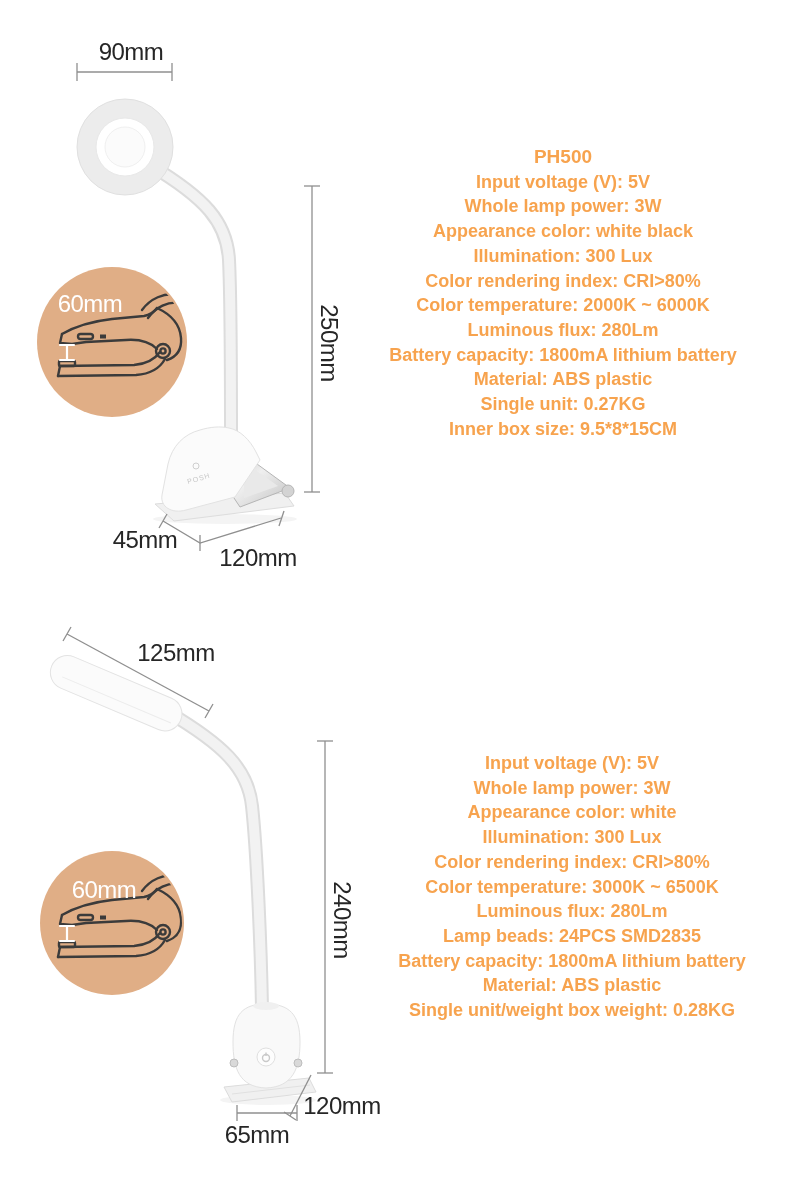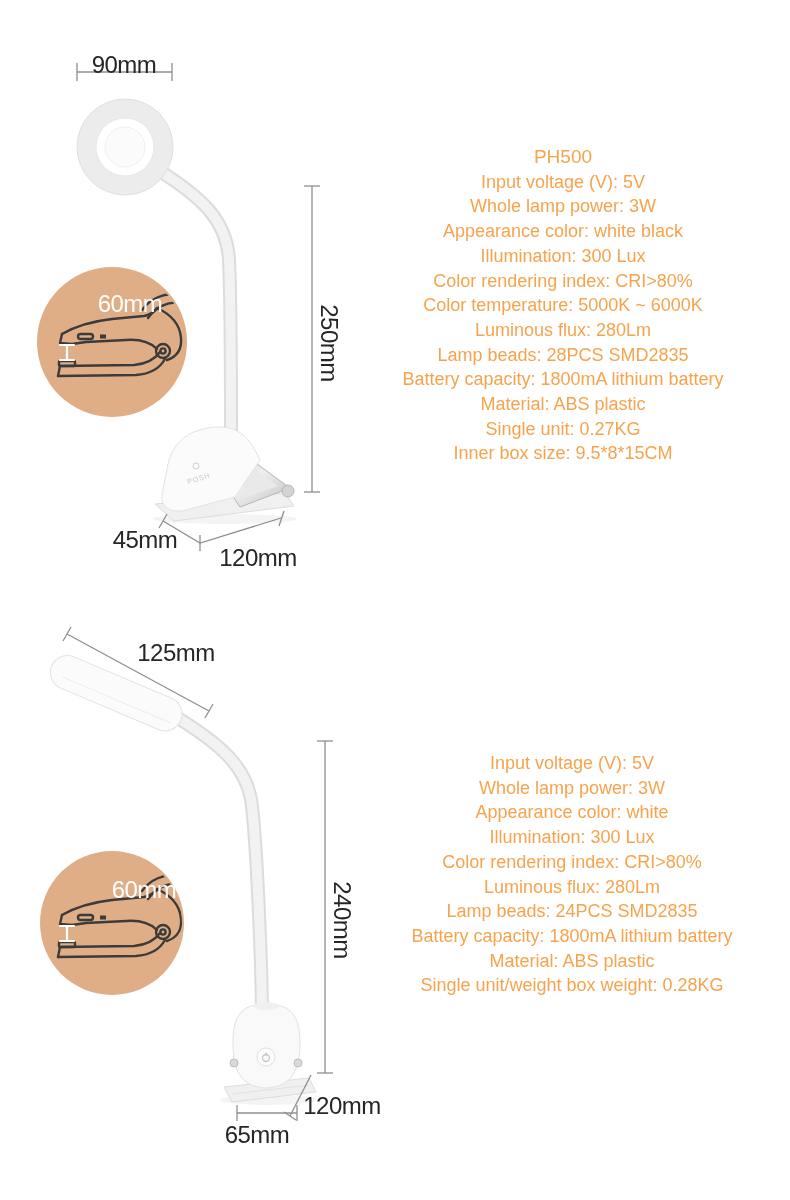--- a/index.html
+++ b/index.html
@@ -6,24 +6,24 @@
   .stage{
     position:relative;width:790px;height:1200px;background:#ffffff;
     font-family:"Liberation Sans",sans-serif;overflow:hidden;
   }
   svg.art{position:absolute;left:0;top:0;}
   .dim-label{
     position:absolute;font-size:24px;color:#262626;white-space:nowrap;
     letter-spacing:-0.5px;transform:translateX(-50%);
   }
   .dim-label.vertical{transform:translate(-50%,-50%) rotate(90deg);}
-  .dim-label.white{color:#ffffff;margin-left:40px;}
+  .dim-label.white{color:#ffffff;}
   .specs{
     position:absolute;width:430px;text-align:center;color:#f7a34e;
-    font-weight:400;font-size:18px;line-height:24.7px;white-space:nowrap;
+    font-weight:700;font-size:18px;line-height:24.7px;white-space:nowrap;
   }
   .specs .model{font-size:19px;}
 </style>
 </head>
 <body>
 
 <div class="stage">
 
   <svg class="art" width="790" height="1200" viewBox="0 0 790 1200">
     <defs>
@@ -145,54 +145,54 @@
 
       <g>
         <circle cx="112" cy="923" r="72" fill="#e0ae86"></circle>
         <g clip-path="url(#cc2)">
           <use href="#clamp" transform="translate(50,875)"></use>
         </g>
       </g>
     </g>
   </svg>
 
-  <div class="dim-label" style="left:124px;top:38px;margin-top:13px;">90mm</div>
+  <div class="dim-label" style="left:131px;top:38px;">90mm</div>
   <div class="dim-label white" style="left:90px;top:290px;">60mm</div>
   <div class="dim-label vertical" style="left:329px;top:343px;">250mm</div>
   <div class="dim-label" style="left:145px;top:526px;text-align:center;">45mm</div>
   <div class="dim-label" style="left:258px;top:544px;">120mm</div>
 
   <div class="specs" style="left:348px;top:145px;">
     <div class="model">PH500</div>
     <div>Input voltage (V): 5V</div>
     <div>Whole lamp power: 3W</div>
     <div>Appearance color: white black</div>
     <div>Illumination: 300 Lux</div>
     <div>Color rendering index: CRI&gt;80%</div>
-    <div>Color temperature: 5000K ~ 6000K</div>
+    <div>Color temperature: 2000K ~ 6000K</div>
     <div>Luminous flux: 280Lm</div>
-    <div>Lamp beads: 28PCS SMD2835</div>
     <div>Battery capacity: 1800mA lithium battery</div>
     <div>Material: ABS plastic</div>
     <div>Single unit: 0.27KG</div>
     <div>Inner box size: 9.5*8*15CM</div>
   </div>
 
   <div class="dim-label" style="left:176px;top:639px;">125mm</div>
   <div class="dim-label white" style="left:104px;top:876px;">60mm</div>
   <div class="dim-label vertical" style="left:342px;top:920px;">240mm</div>
   <div class="dim-label" style="left:342px;top:1092px;">120mm</div>
   <div class="dim-label" style="left:257px;top:1121px;">65mm</div>
 
   <div class="specs" style="left:357px;top:751px;">
     <div>Input voltage (V): 5V</div>
     <div>Whole lamp power: 3W</div>
     <div>Appearance color: white</div>
     <div>Illumination: 300 Lux</div>
     <div>Color rendering index: CRI&gt;80%</div>
+    <div>Color temperature: 3000K ~ 6500K</div>
     <div>Luminous flux: 280Lm</div>
     <div>Lamp beads: 24PCS SMD2835</div>
     <div>Battery capacity: 1800mA lithium battery</div>
     <div>Material: ABS plastic</div>
     <div>Single unit/weight box weight: 0.28KG</div>
   </div>
 
 </div>
 
 </body></html>

